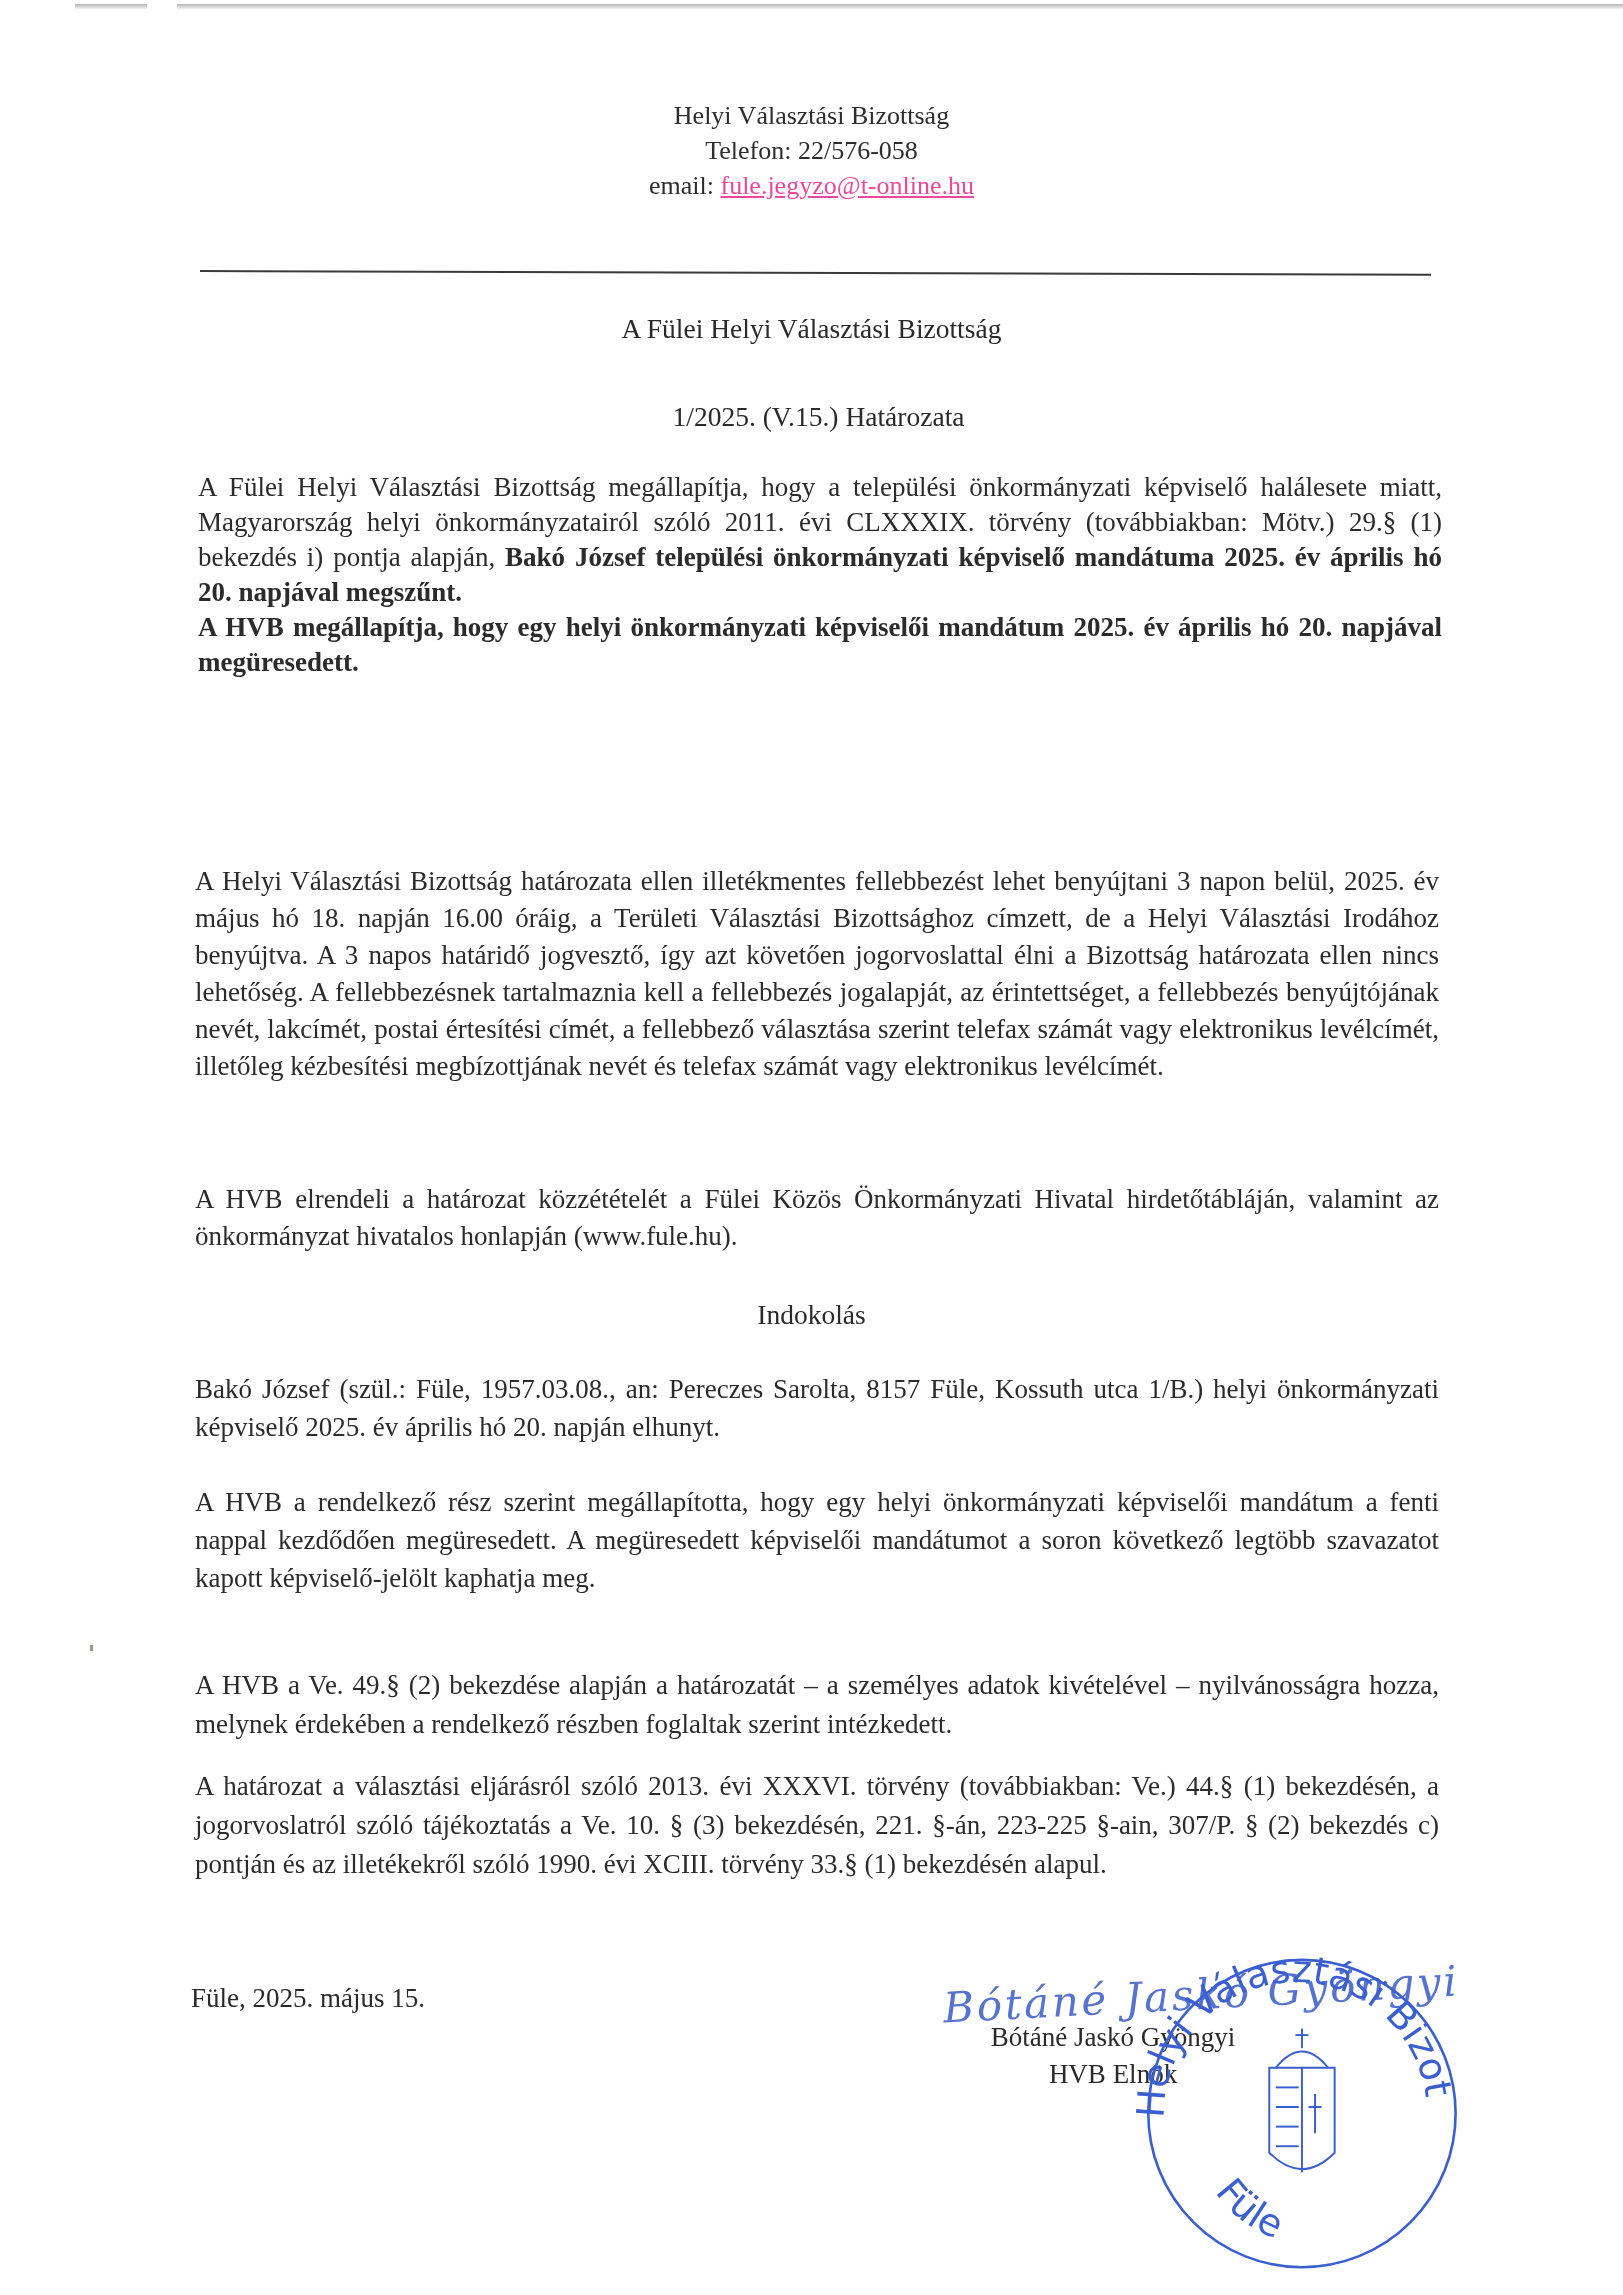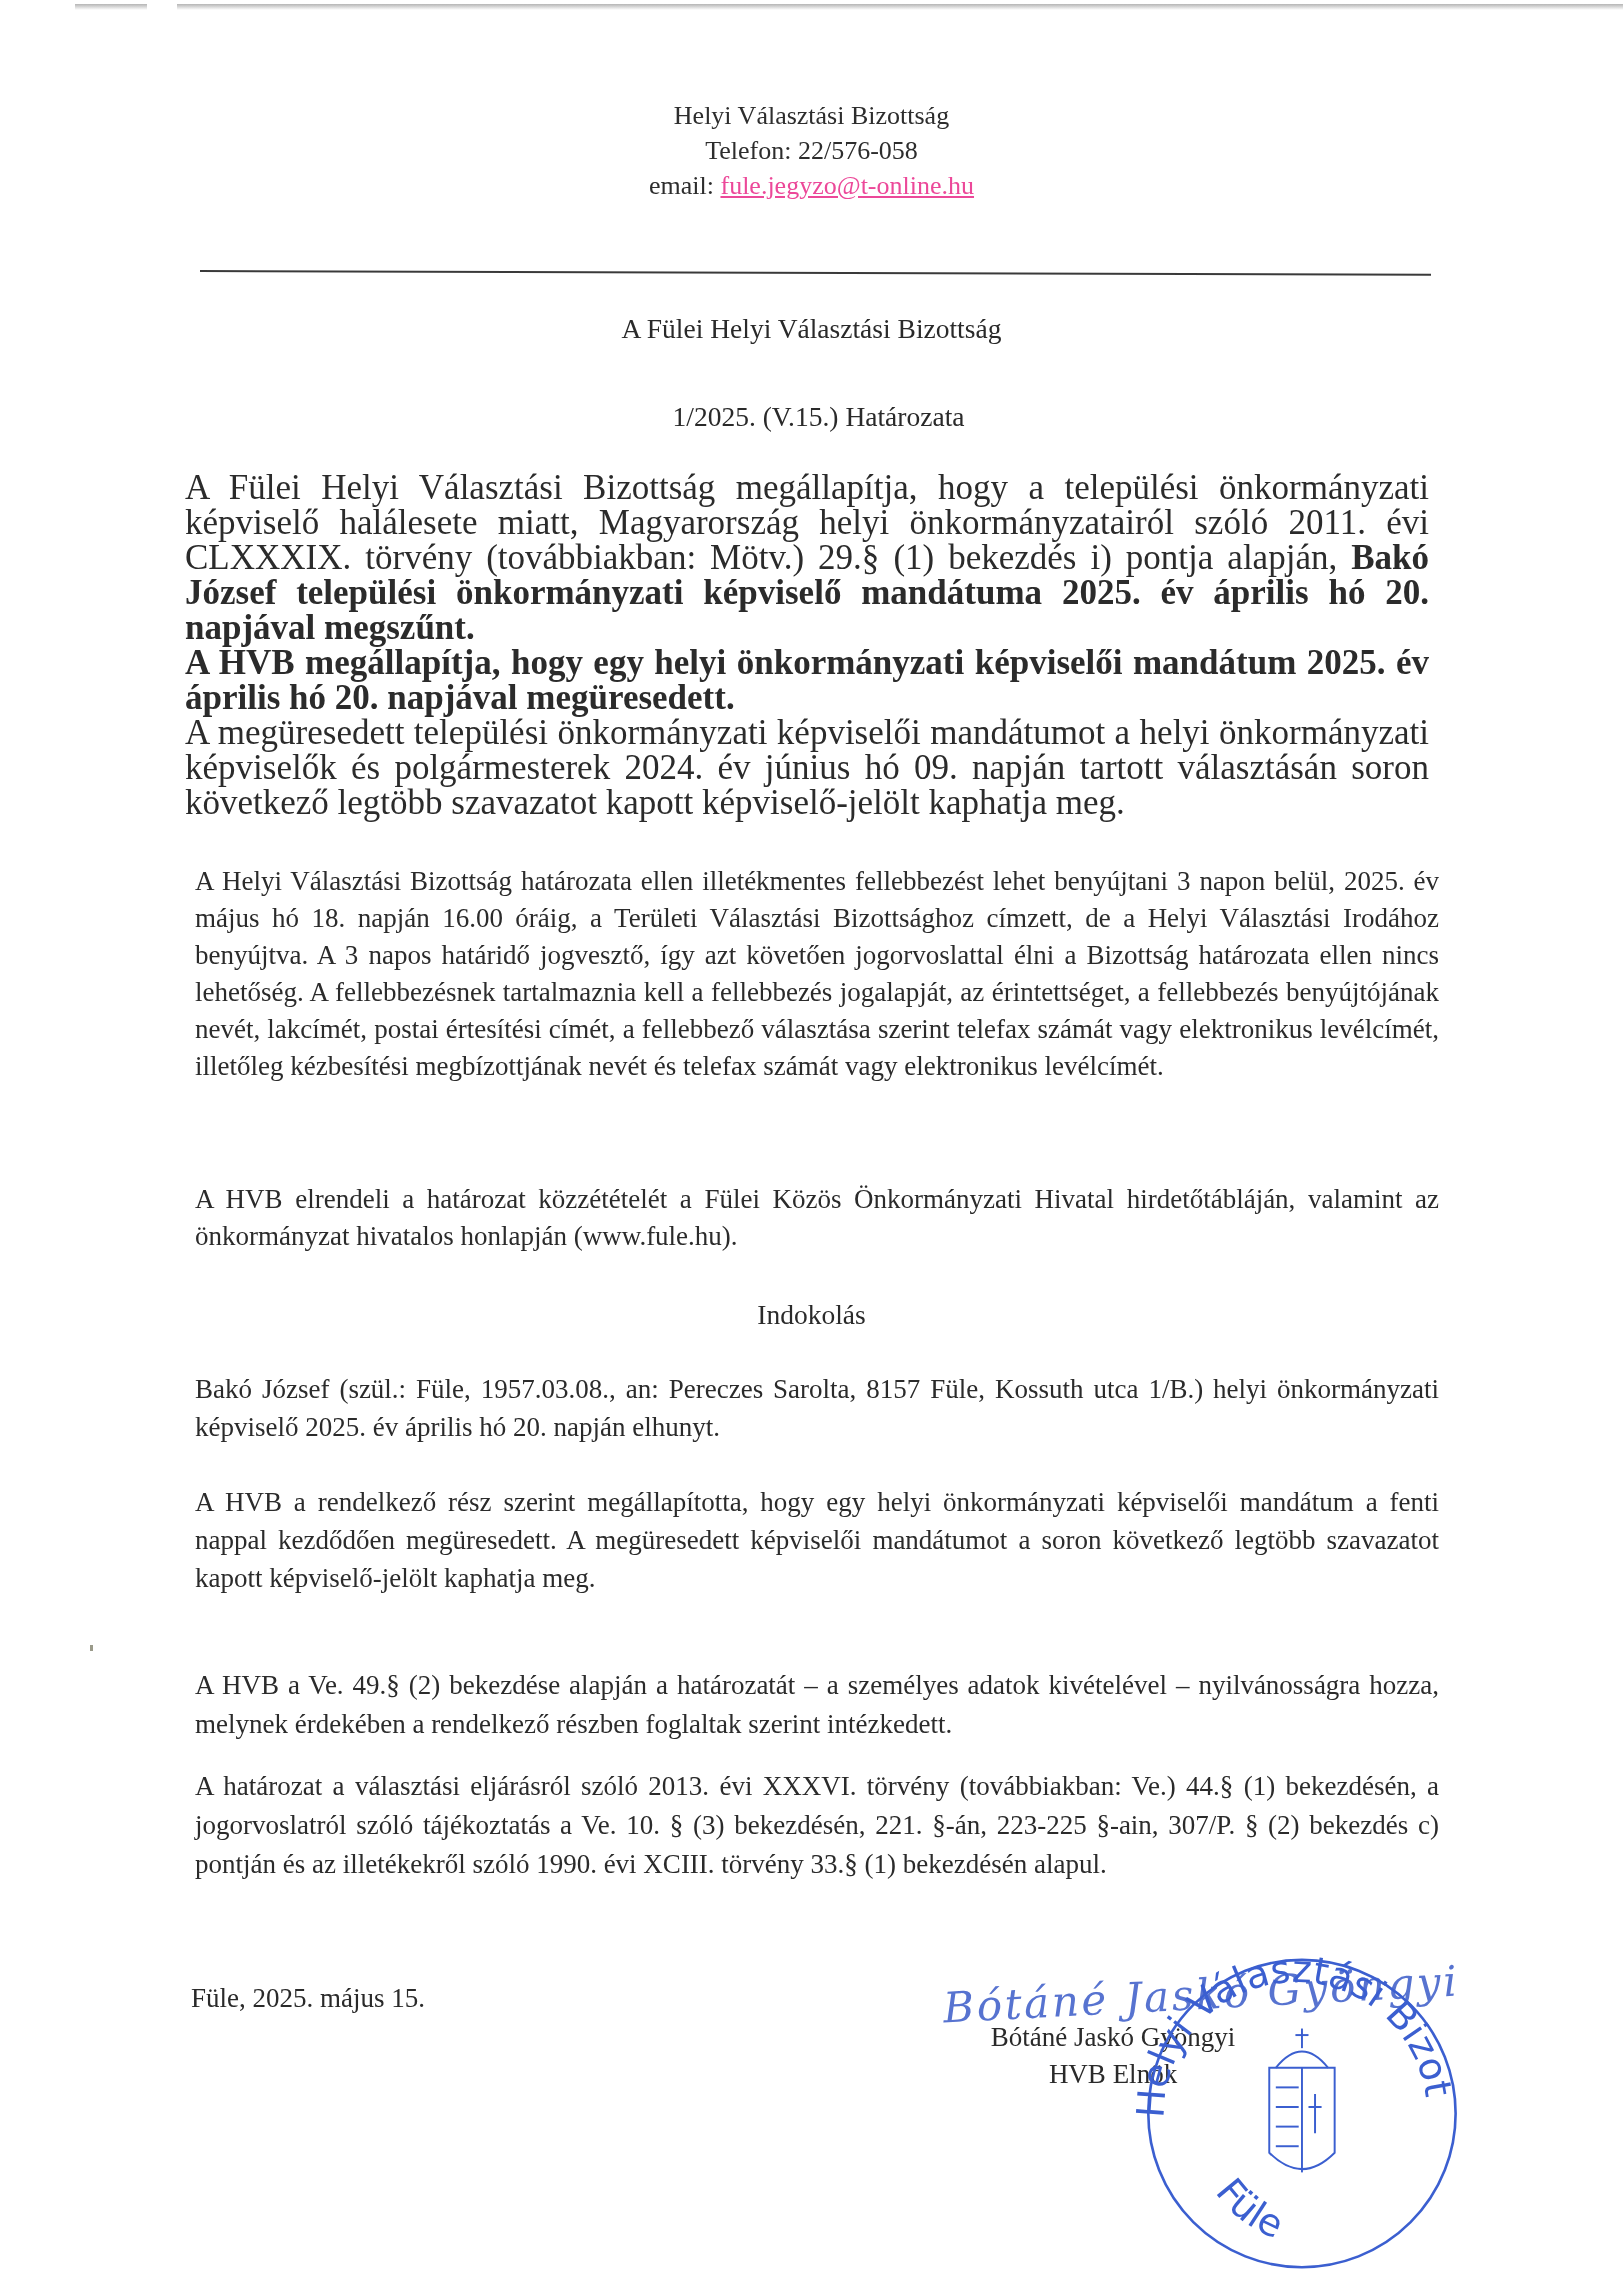--- a/index.html
+++ b/index.html
@@ -19,22 +19,22 @@
   .header a { color: #ec4899; text-decoration: underline; }
   .rule {
     position: absolute; left: 200px; width: 1231px; top: 270px; height: 2px;
     background: #3a3a3a; transform: rotate(0.18deg); transform-origin: left center;
   }
   .title {
     position: absolute; left: 0; width: 1623px; text-align: center;
     font-weight: normal; font-size: 27.5px; color: #2a2a2a;
   }
   .body-text {
-    position: absolute; left: 185px; width: 1244px;
-    font-size: 35px; line-height: 35px; text-align: justify; color: #2b2b2b;
+    position: absolute; left: 198px; width: 1244px;
+    font-size: 27px; line-height: 35px; text-align: justify; color: #2b2b2b;
   }
   .body-text p { margin: 0; }
   .body-text b { font-weight: bold; }
   .para { position: absolute; left: 195px; width: 1244px; font-size: 27px; line-height: 37px; text-align: justify; color: #2b2b2b; }
   .para p { margin: 0; }
   .sig-left { position: absolute; left: 191px; top: 1983px; font-size: 27px; }
   .sig-block { position: absolute; left: 943px; top: 2019px; width: 340px; text-align: center; font-size: 27px; line-height: 37px; }
   .handwriting {
     position: absolute; left: 943px; top: 1970px; font-size: 42px; color: #3a5bc8;
     font-family: "DejaVu Serif", serif; font-style: italic; opacity: 0.85; letter-spacing: 2.6px;
@@ -56,21 +56,20 @@
   <div><span>email: </span><a>fule.jegyzo@t-online.hu</a></div>
 </div>
 <div class="rule"></div>
 
 <div class="title" style="top:313px;">A Fülei Helyi Választási Bizottság</div>
 <div class="title" style="top:401px;margin-left:7px;">1/2025. (V.15.) Határozata</div>
 
 <div class="body-text" style="top:470px;">
   <p><span>A Fülei Helyi Választási Bizottság megállapítja, hogy a települési önkormányzati képviselő halálesete miatt, Magyarország helyi önkormányzatairól szóló 2011. évi CLXXXIX. törvény (továbbiakban: Mötv.) 29.§ (1) bekezdés i) pontja alapján, </span><b>Bakó József települési önkormányzati képviselő mandátuma 2025. év április hó 20. napjával megszűnt.</b></p>
   <p><b>A HVB megállapítja, hogy egy helyi önkormányzati képviselői mandátum 2025. év április hó 20. napjával megüresedett.</b></p>
-  <p>A megüresedett települési önkormányzati képviselői mandátumot a helyi önkormányzati képviselők és polgármesterek 2024. év június hó 09. napján tartott választásán soron következő legtöbb szavazatot kapott képviselő-jelölt kaphatja meg.</p>
 </div>
 
 <div class="para" style="top:863px;">
   <p>A Helyi Választási Bizottság határozata ellen illetékmentes fellebbezést lehet benyújtani 3 napon belül, 2025. év május hó 18. napján 16.00 óráig, a Területi Választási Bizottsághoz címzett, de a Helyi Választási Irodához benyújtva. A 3 napos határidő jogvesztő, így azt követően jogorvoslattal élni a Bizottság határozata ellen nincs lehetőség. A fellebbezésnek tartalmaznia kell a fellebbezés jogalapját, az érintettséget, a fellebbezés benyújtójának nevét, lakcímét, postai értesítési címét, a fellebbező választása szerint telefax számát vagy elektronikus levélcímét, illetőleg kézbesítési megbízottjának nevét és telefax számát vagy elektronikus levélcímét.</p>
 </div>
 
 <div class="para" style="top:1181px;">
   <p>A HVB elrendeli a határozat közzétételét a Fülei Közös Önkormányzati Hivatal hirdetőtábláján, valamint az önkormányzat hivatalos honlapján (www.fule.hu).</p>
 </div>
 

